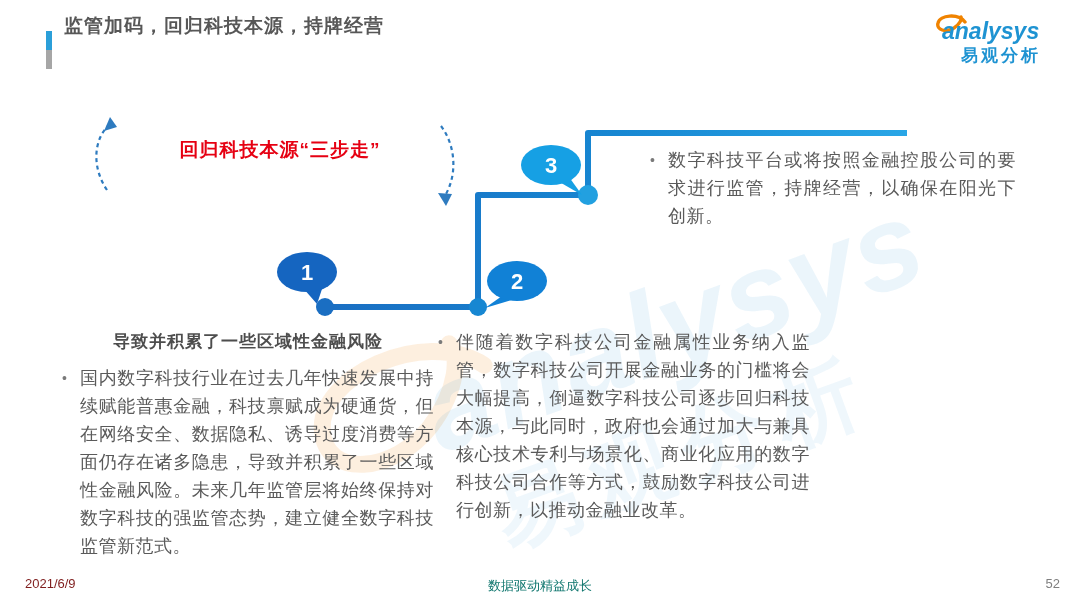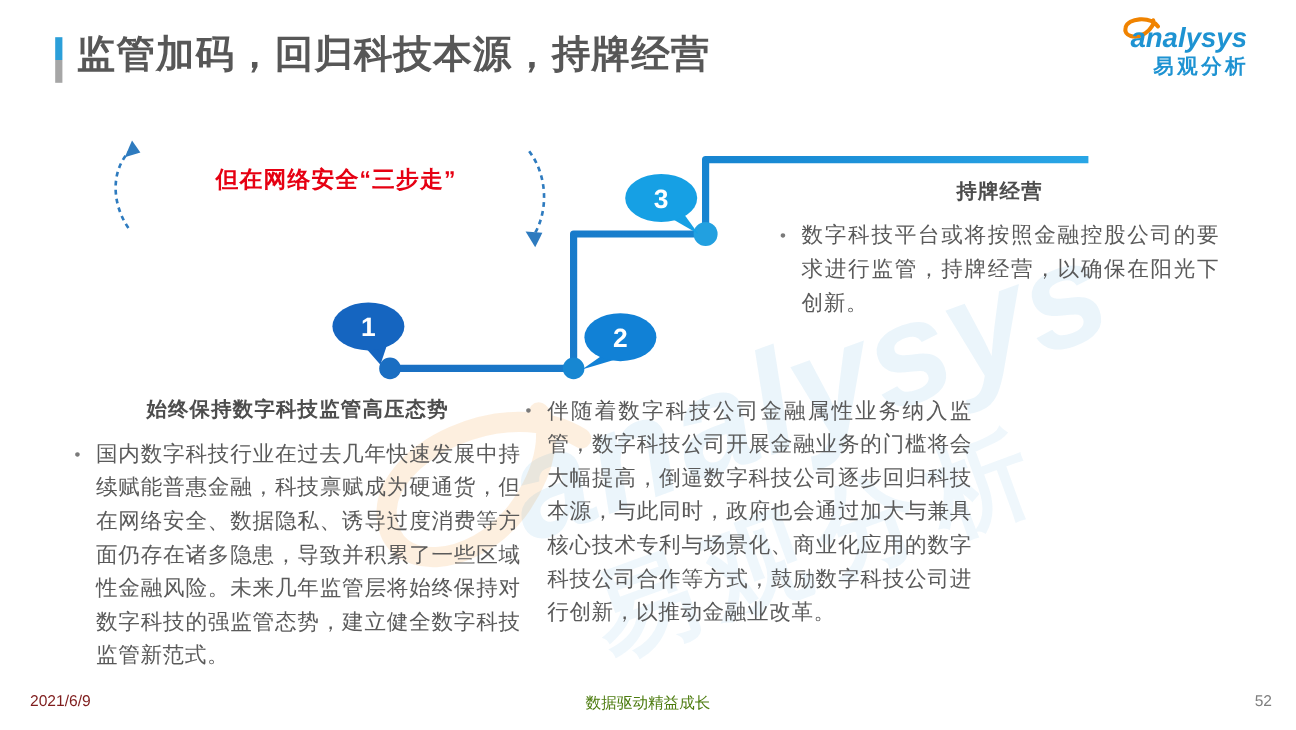--- a/index.html
+++ b/index.html
@@ -8,22 +8,22 @@
     background:#ffffff;
     font-family:"Liberation Sans","DejaVu Sans",sans-serif;
   }
   .abs{position:absolute;}
 
   
   .accent-bar{left:46px;top:31px;width:6px;height:38px;}
   .accent-bar .bar-top{width:100%;height:50%;background:#2b9fd9;}
   .accent-bar .bar-bottom{width:100%;height:50%;background:#a6a6a6;}
   .page-title{
-    left:64px;top:24px;margin:0;
-    font-size:32px;font-weight:700;color:#575757;letter-spacing:1px;
+    left:64px;top:13px;margin:0;
+    font-size:19px;font-weight:700;color:#575757;letter-spacing:1px;
   }
   .logo{right:32px;top:16px;width:120px;height:56px;}
   .logo-latin{
     position:absolute;left:14px;top:2px;
     font-size:23px;font-weight:700;font-style:italic;
     color:#1e93d2;letter-spacing:0px;
   }
   .logo-swirl{position:absolute;left:6px;top:-2px;}
   .logo-cn{
     position:absolute;left:33px;top:28px;
@@ -74,21 +74,21 @@
   }
   .wm-cn{
     position:absolute;left:150px;top:175px;
     font-size:85px;font-weight:700;color:rgba(31,147,210,0.07);letter-spacing:14px;
   }
   .wm-swirl{position:absolute;left:-10px;top:30px;opacity:0.12;}
 
   
   .footer-date{left:25px;top:576px;font-size:13px;color:#7f1d1d;}
   .footer-center{left:0;top:577px;width:1080px;text-align:center;
-                 font-size:13px;color:#4d7c0f;}
+                 font-size:13px;color:#0f766e;}
   .footer-page{right:20px;top:576px;font-size:13px;color:#7f7f7f;text-align:center;}
 </style>
 </head>
 <body>
 
 <div class="abs accent-bar">
   <div class="bar-top"></div>
   <div class="bar-bottom"></div>
 </div>
 <h1 class="abs page-title">监管加码，回归科技本源，持牌经营</h1>
@@ -102,21 +102,21 @@
 </div>
 
 <div class="abs watermark">
   <svg class="wm-swirl" width="220" height="170" viewBox="0 0 34 26">
     <path d="M31 8 C 24 -1, 6 1, 4 9 C 2 16, 12 19, 20 14 C 26 10, 28 5, 27 3" fill="none" stroke="#f08300" stroke-width="2.6" stroke-linecap="round"></path>
   </svg>
   <span class="wm-latin">analysys</span>
   <span class="wm-cn">易观分析</span>
 </div>
 
-<div class="abs caption">但在网络安全“三步走”</div>
+<div class="abs caption">回归科技本源“三步走”</div>
 
 <svg class="abs diagram" width="1080" height="608" viewBox="0 0 1080 608">
   <defs>
     <linearGradient id="lineGrad" gradientUnits="userSpaceOnUse" x1="325" y1="0" x2="907" y2="0">
       <stop offset="0" stop-color="#1a6ec2"></stop>
       <stop offset="0.5" stop-color="#1787d2"></stop>
       <stop offset="1" stop-color="#29a6e6"></stop>
     </linearGradient>
   </defs>
 
@@ -148,36 +148,35 @@
   </g>
 
   <g>
     <polygon points="556,180 582,195 569,177" fill="#16a0e4"></polygon>
     <ellipse cx="551" cy="165" rx="30" ry="20" fill="#16a0e4"></ellipse>
     <text class="bubble-num" x="551" y="173">3</text>
   </g>
 </svg>
 
 <div class="abs step-block step1-block">
-  <h2 class="step-title">始终保持数字科技监管高压态势</h2>
+  <h2 class="step-title">导致并积累了一些区域性金融风险</h2>
   <div class="step-body">
     <span class="bullet">•</span>
     <p>国内数字科技行业在过去几年快速发展中持续赋能普惠金融，科技禀赋成为硬通货，但在网络安全、数据隐私、诱导过度消费等方面仍存在诸多隐患，导致并积累了一些区域性金融风险。未来几年监管层将始终保持对数字科技的强监管态势，建立健全数字科技监管新范式。</p>
   </div>
 </div>
 
 <div class="abs step-block step2-block">
   <div class="step-body">
     <span class="bullet">•</span>
     <p>伴随着数字科技公司金融属性业务纳入监管，数字科技公司开展金融业务的门槛将会大幅提高，倒逼数字科技公司逐步回归科技本源，与此同时，政府也会通过加大与兼具核心技术专利与场景化、商业化应用的数字科技公司合作等方式，鼓励数字科技公司进行创新，以推动金融业改革。</p>
   </div>
 </div>
 
 <div class="abs step-block step3-block">
-  <h2 class="step-title">持牌经营</h2>
   <div class="step-body">
     <span class="bullet">•</span>
     <p>数字科技平台或将按照金融控股公司的要求进行监管，持牌经营，以确保在阳光下创新。</p>
   </div>
 </div>
 
 <div class="abs footer-date">2021/6/9</div>
 <div class="abs footer-center">数据驱动精益成长</div>
 <div class="abs footer-page">52</div>
 

